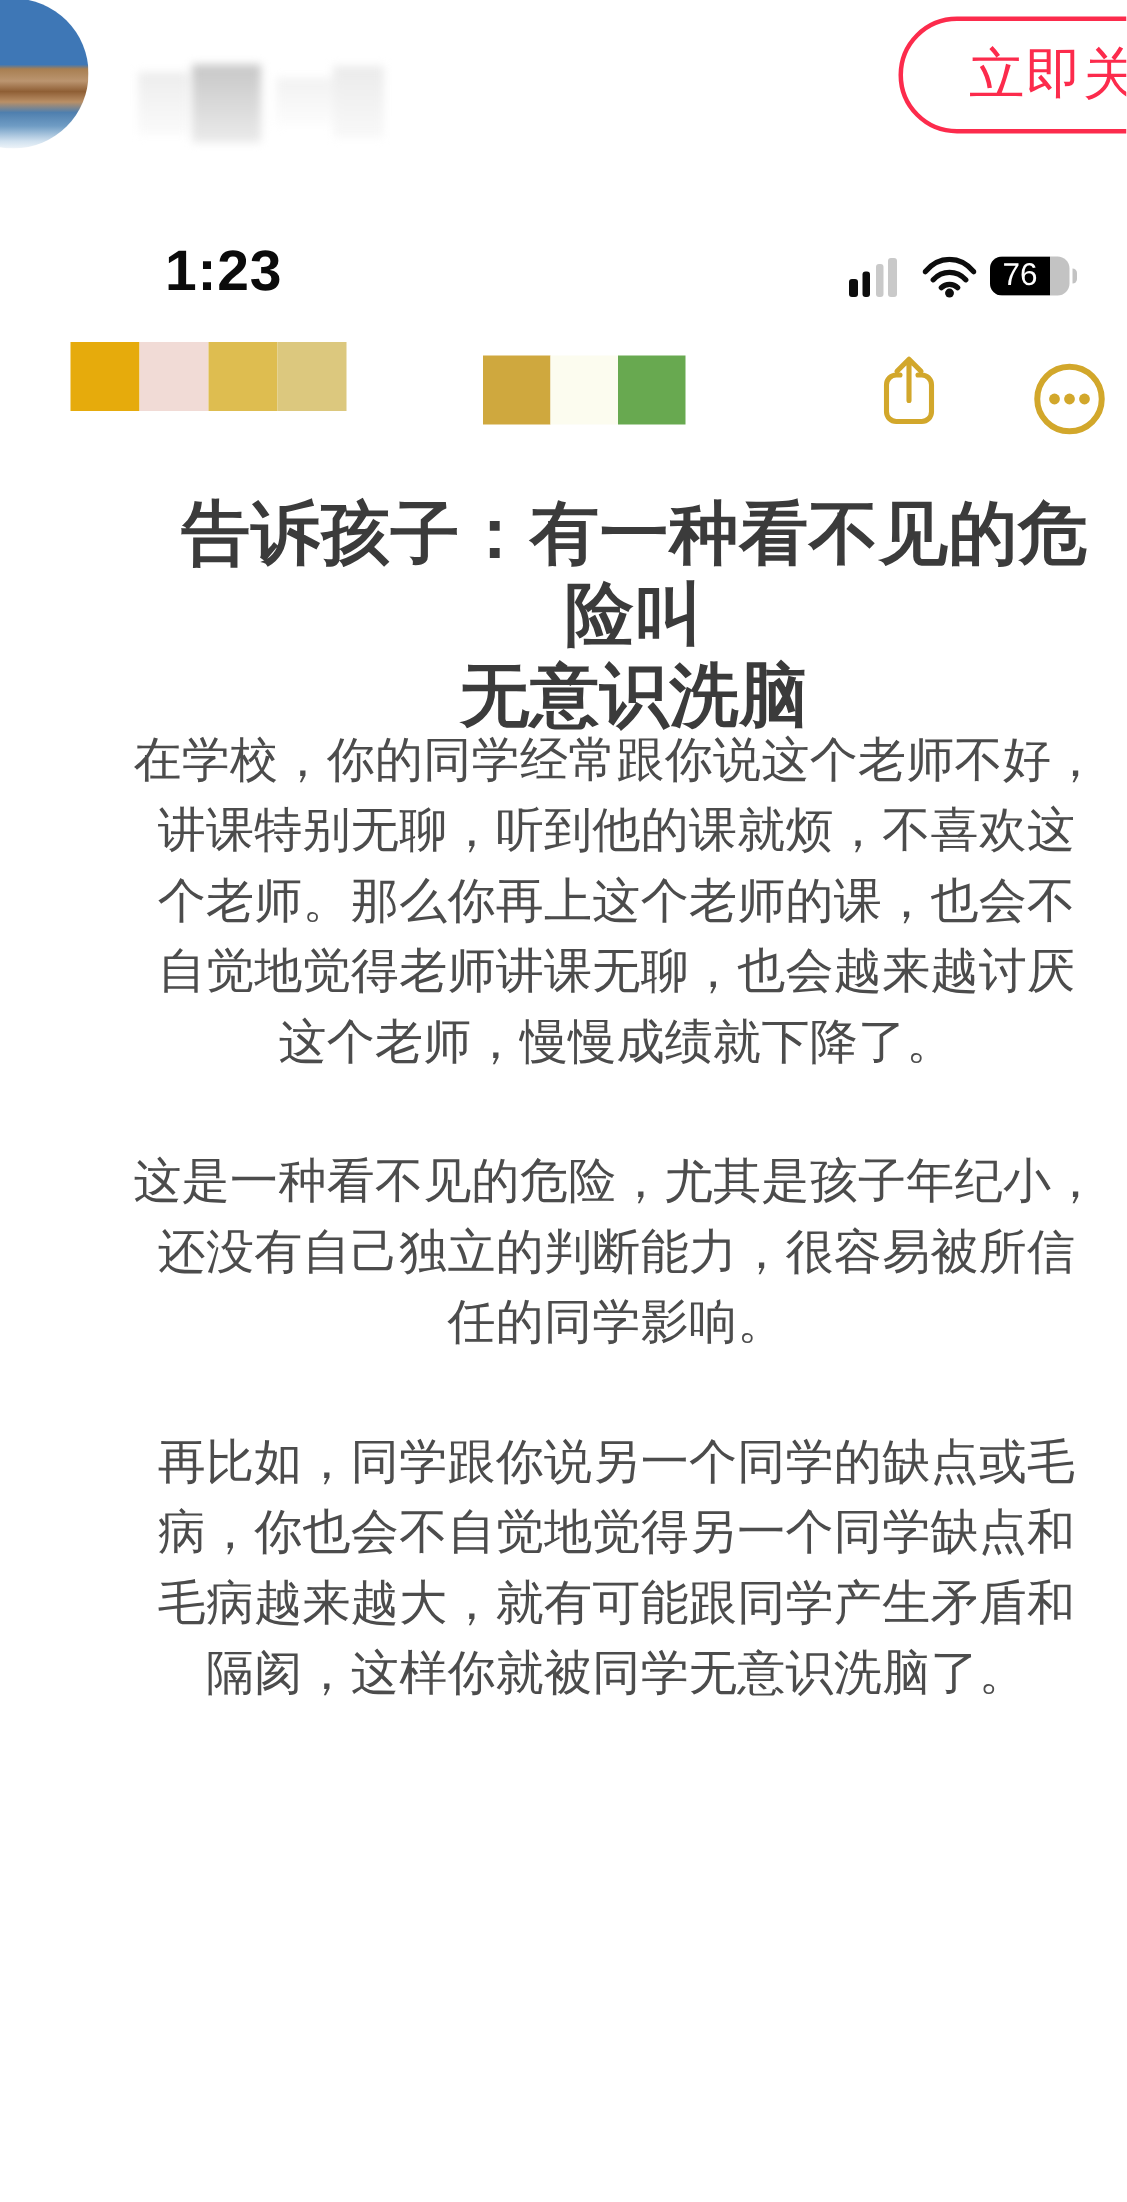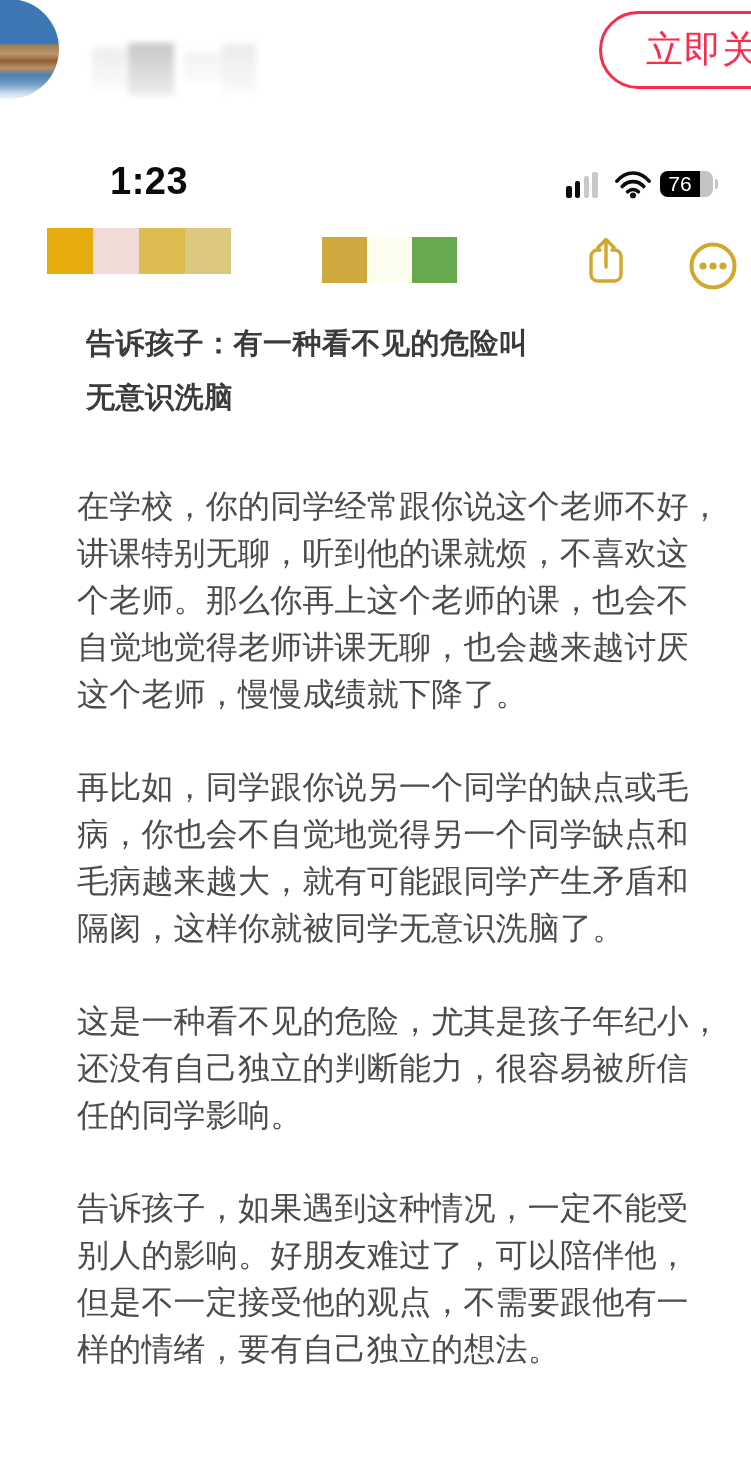--- a/index.html
+++ b/index.html
@@ -19,39 +19,39 @@
   .name-blur .b2{position:absolute;left:40px;top:5px;width:46px;height:52px;background:linear-gradient(180deg,#c7c7c7,#ebebeb);}
   .name-blur .b3{position:absolute;left:96px;top:14px;width:38px;height:32px;background:linear-gradient(180deg,#f2f2f2,#fdfdfd);}
   .name-blur .b4{position:absolute;left:134px;top:6px;width:34px;height:48px;background:linear-gradient(180deg,#ebebeb,#f9f9f9);}
   .follow-btn{
     position:absolute;left:599px;top:11px;height:78px;width:250px;box-sizing:border-box;
     background:#fff;border:3px solid;border-radius:42px;
     display:flex;align-items:center;padding:0 0 0 44px;
     font-family:"Liberation Sans",sans-serif;font-size:37px;font-weight:500;letter-spacing:1px;
   }
   
-  .post-image{position:absolute;left:0;top:120px;width:751px;height:1348px;}
+  .post-image{position:absolute;left:0;top:120px;width:751px;height:1348px;text-align:center;}
   .time{position:absolute;left:110px;top:40px;font-size:38px;font-weight:700;color:#0b0b0b;letter-spacing:0.5px;}
   .signal{position:absolute;left:566px;top:52px;width:36px;height:26px;display:flex;align-items:flex-end;gap:3.2px;}
   .signal i{display:block;width:5.6px;border-radius:2px;}
   .signal .s1{height:12px;background:#0d0d0d;}
   .signal .s2{height:17px;background:#0d0d0d;}
   .signal .s3{height:22px;background:#c9c9c9;}
   .signal .s4{height:26px;background:#c9c9c9;}
   .wifi{position:absolute;left:615px;top:51px;}
   .battery{position:absolute;left:660px;top:51px;width:53px;height:26px;}
   .batt-shell{position:absolute;inset:0;border-radius:8px;overflow:hidden;background:#c3c3c3;}
   .batt-fill{position:absolute;left:0;top:0;bottom:0;width:76%;background:#000;}
   .batt-text{position:absolute;left:0;top:0;width:40px;height:26px;display:flex;align-items:center;justify-content:center;color:#fff;font-size:21px;font-weight:400;}
   .batt-tip{position:absolute;right:-5px;top:8px;width:3.5px;height:10px;background:#c3c3c3;border-radius:0 3px 3px 0;}
   .swatch{position:absolute;width:46px;height:46px;}
   .icon-gold{position:absolute;}
   .title{
-    position:absolute;left:82px;top:192px;width:650px;margin:4px;
-    font-size:29px;line-height:54px;font-weight:800;color:#3b3b3b;
+    position:absolute;left:82px;top:192px;width:650px;margin:16px;
+    font-size:46px;line-height:54px;font-weight:800;color:#3b3b3b;
     white-space:pre-line;letter-spacing:0.5px;
   }
   .article-body{position:absolute;left:77px;top:363px;width:668px;}
   .article-body p{
     margin:0 0 46px 0;font-size:32px;line-height:47px;color:#4c4c4c;
     white-space:pre-line;letter-spacing:0.2px;
   }
 </style>
 </head>
 <body>
@@ -116,26 +116,22 @@
     </svg>
 
     <h1 class="title">告诉孩子：有一种看不见的危险叫
 无意识洗脑</h1>
     <div class="article-body">
       <p>在学校，你的同学经常跟你说这个老师不好，
 讲课特别无聊，听到他的课就烦，不喜欢这
 个老师。那么你再上这个老师的课，也会不
 自觉地觉得老师讲课无聊，也会越来越讨厌
 这个老师，慢慢成绩就下降了。</p>
+      <p>这是一种看不见的危险，尤其是孩子年纪小，
+还没有自己独立的判断能力，很容易被所信
+任的同学影响。</p>
       <p>再比如，同学跟你说另一个同学的缺点或毛
 病，你也会不自觉地觉得另一个同学缺点和
 毛病越来越大，就有可能跟同学产生矛盾和
 隔阂，这样你就被同学无意识洗脑了。</p>
-      <p>这是一种看不见的危险，尤其是孩子年纪小，
-还没有自己独立的判断能力，很容易被所信
-任的同学影响。</p>
-      <p>告诉孩子，如果遇到这种情况，一定不能受
-别人的影响。好朋友难过了，可以陪伴他，
-但是不一定接受他的观点，不需要跟他有一
-样的情绪，要有自己独立的想法。</p>
     </div>
   </div>
 </div>
 
 </body></html>

